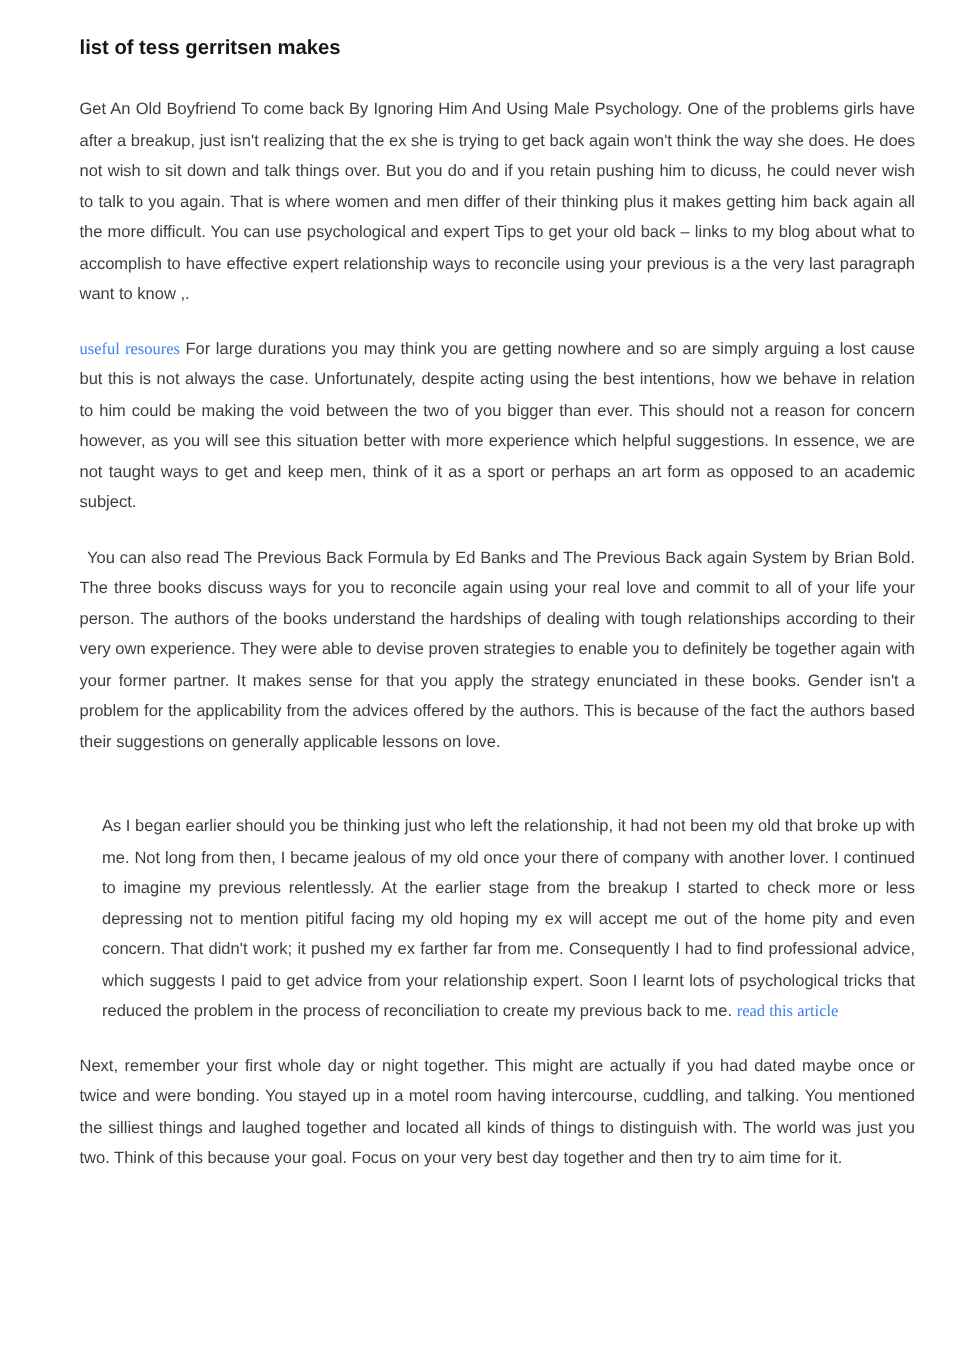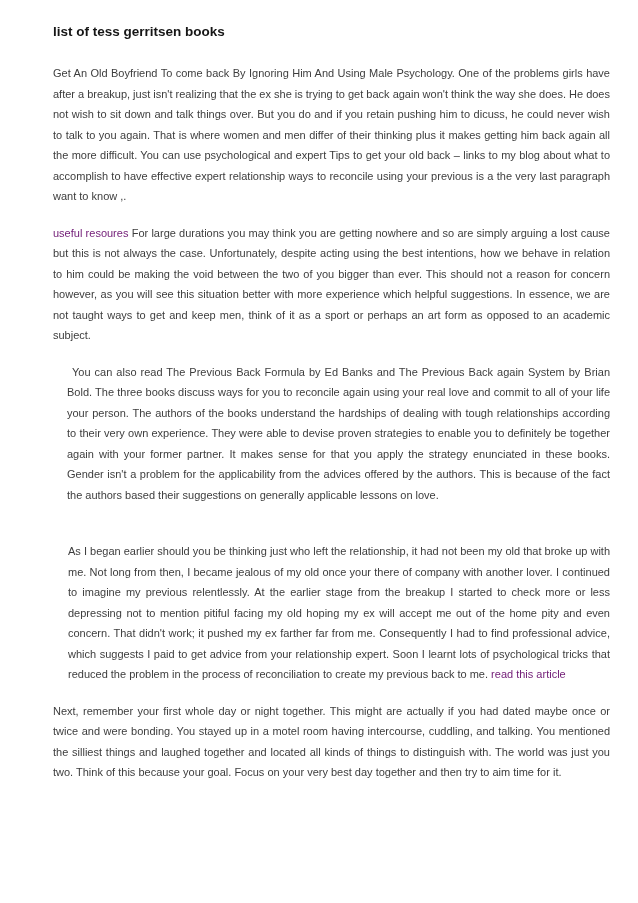--- a/index.html
+++ b/index.html
@@ -29,38 +29,38 @@
   }
   .para {
     font-size: 11px;
     line-height: 20.5px;
     color: #3d3d3d;
     text-align: justify;
     margin: 0 0 16px 0;
   }
   .para.indent-sm {
     text-indent: 5px;
-    margin-left: 14px;
   }
   .para.extra-gap {
     margin-top: 36px;
     margin-left: 15px;
   }
   .doc-link {
-    color: #701a75;
+    color: #3b82f6;
     text-decoration: none;
     cursor: pointer;
+    font-family: Liberation Serif, serif;
   }
 </style>
 </head>
 <body>
 
 <div class="page">
 
-  <h1 class="doc-title">list of tess gerritsen books</h1>
+  <h1 class="doc-title">list of tess gerritsen makes</h1>
 
   <p class="para"><span>Get An Old Boyfriend To come back By Ignoring Him And Using Male Psychology. One of the problems girls have after a breakup, just isn't realizing that the ex she is trying to get back again won't think the way she does. He does not wish to sit down and talk things over. But you do and if you retain pushing him to dicuss, he could never wish to talk to you again. That is where women and men differ of their thinking plus it makes getting him back again all the more difficult. You can use psychological and expert Tips to get your old back – links to my blog about what to accomplish to have effective expert relationship ways to reconcile using your previous is a the very last paragraph want to know ,.</span></p>
 
   <p class="para"><a class="doc-link">useful resoures</a> <span>For large durations you may think you are getting nowhere and so are simply arguing a lost cause but this is not always the case. Unfortunately, despite acting using the best intentions, how we behave in relation to him could be making the void between the two of you bigger than ever. This should not a reason for concern however, as you will see this situation better with more experience which helpful suggestions. In essence, we are not taught ways to get and keep men, think of it as a sport or perhaps an art form as opposed to an academic subject.</span></p>
 
   <p class="para indent-sm"><span>You can also read The Previous Back Formula by Ed Banks and The Previous Back again System by Brian Bold. The three books discuss ways for you to reconcile again using your real love and commit to all of your life your person. The authors of the books understand the hardships of dealing with tough relationships according to their very own experience. They were able to devise proven strategies to enable you to definitely be together again with your former partner. It makes sense for that you apply the strategy enunciated in these books. Gender isn't a problem for the applicability from the advices offered by the authors. This is because of the fact the authors based their suggestions on generally applicable lessons on love.</span></p>
 
   <p class="para extra-gap"><span>As I began earlier should you be thinking just who left the relationship, it had not been my old that broke up with me. Not long from then, I became jealous of my old once your there of company with another lover. I continued to imagine my previous relentlessly. At the earlier stage from the breakup I started to check more or less depressing not to mention pitiful facing my old hoping my ex will accept me out of the home pity and even concern. That didn't work; it pushed my ex farther far from me. Consequently I had to find professional advice, which suggests I paid to get advice from your relationship expert. Soon I learnt lots of psychological tricks that reduced the problem in the process of reconciliation to create my previous back to me.</span> <a class="doc-link">read this article</a></p>
 
   <p class="para"><span>Next, remember your first whole day or night together. This might are actually if you had dated maybe once or twice and were bonding. You stayed up in a motel room having intercourse, cuddling, and talking. You mentioned the silliest things and laughed together and located all kinds of things to distinguish with. The world was just you two. Think of this because your goal. Focus on your very best day together and then try to aim time for it.</span></p>

